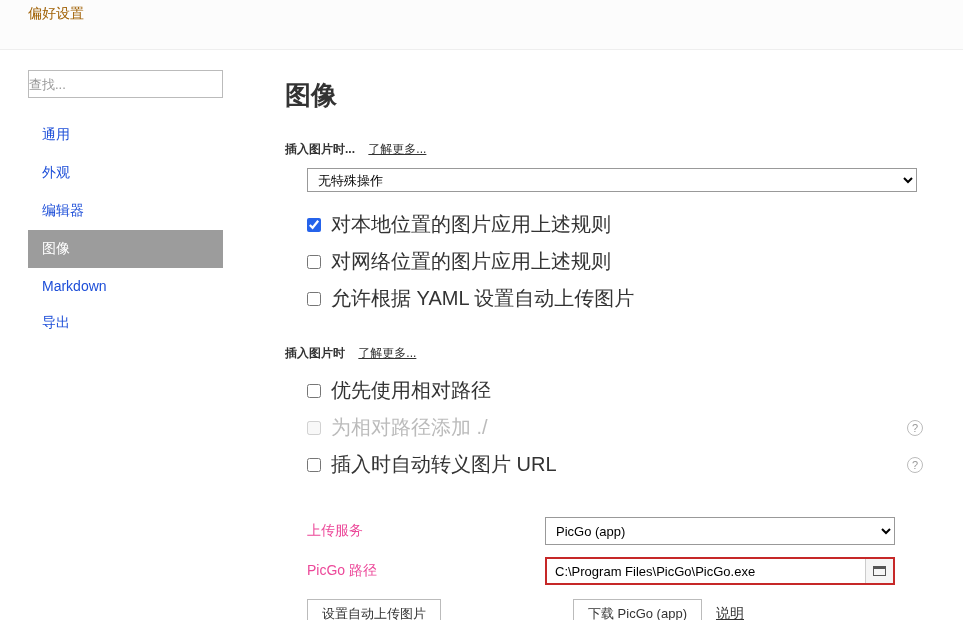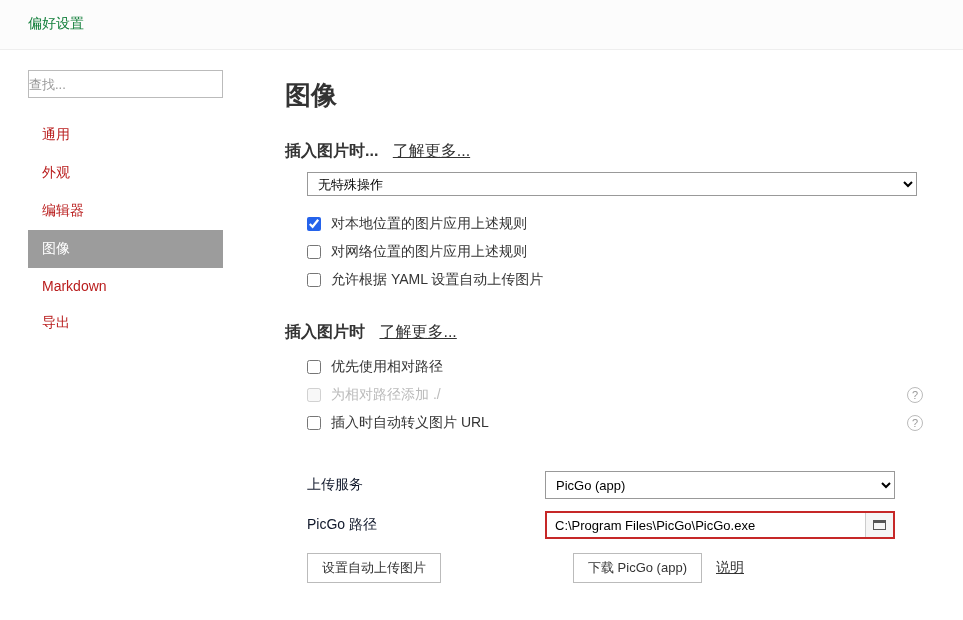--- a/index.html
+++ b/index.html
@@ -8,24 +8,24 @@
   font-size: 14px;
   color: #333;
   background: #fff;
   width: 963px;
   height: 620px;
   overflow: hidden;
 }
 .titlebar {
   height: 50px;
   display: flex;
-  align-items: flex-end;
-  padding: 16px 28px;
+  align-items: flex-start;
+  padding: 5px 28px;
   border-bottom: 1px solid #eee;
-  color: #15803d;
+  color: #a16207;
   font-size: 14px;
   position: relative;
   background: #fcfcfc;
 }
 .container {
   display: flex;
   height: calc(620px - 50px);
 }
 .sidebar {
   width: 225px;
@@ -39,42 +39,42 @@
   padding: 0 0;
   font-size: 13px;
   color: #999;
   outline: none;
   margin-bottom: 18px;
 }
 .search-box::placeholder { color: #999; }
 .nav-list { list-style: none; }
 .nav-item {
   padding: 10px 14px;
-  color: #b91c1c;
+  color: #1d4ed8;
   cursor: pointer;
   font-size: 14px;
   width: 195px;
 }
 .nav-item.selected {
   background: #9c9c9c;
   color: #fff;
 }
 .main {
   flex: 1;
   padding: 28px 36px 0 60px;
   overflow-y: auto;
 }
 .main h1 {
   font-size: 26px;
   font-weight: 700;
   color: #333;
   margin-bottom: 28px;
 }
 .section-header {
-  font-size: 16px;
+  font-size: 12px;
   font-weight: 700;
   color: #333;
   margin-bottom: 10px;
 }
 .section-header .link {
   font-weight: 400;
   color: #333;
   text-decoration: underline;
   margin-left: 10px;
   cursor: pointer;
@@ -94,42 +94,42 @@
   align-items: center;
   padding: 5px 0 5px 22px;
   position: relative;
 }
 .checkbox-row input[type="checkbox"] {
   width: 14px;
   height: 14px;
   margin-right: 10px;
   accent-color: #2563eb;
 }
-.checkbox-row label { font-size: 14px; color: #333; }
+.checkbox-row label { font-size: 20px; color: #333; }
 .checkbox-row.disabled label { color: #bbb; }
 .help-icon {
   position: absolute;
   right: 4px;
   width: 16px;
   height: 16px;
   border: 1px solid #bbb;
   border-radius: 50%;
   font-size: 11px;
   color: #999;
   display: flex;
   align-items: center;
   justify-content: center;
 }
 .section { margin-bottom: 28px; }
 .form-row {
   display: flex;
   align-items: center;
   padding: 6px 0 6px 22px;
 }
-.form-row .label { width: 238px; font-size: 14px; color: #0f172a; }
+.form-row .label { width: 238px; font-size: 14px; color: #ec4899; }
 .select-mid {
   width: 350px;
   height: 28px;
   border: 1px solid #999;
   font-size: 13px;
   padding: 0 6px;
   background: #fff;
 }
 .path-group {
   display: inline-flex;

